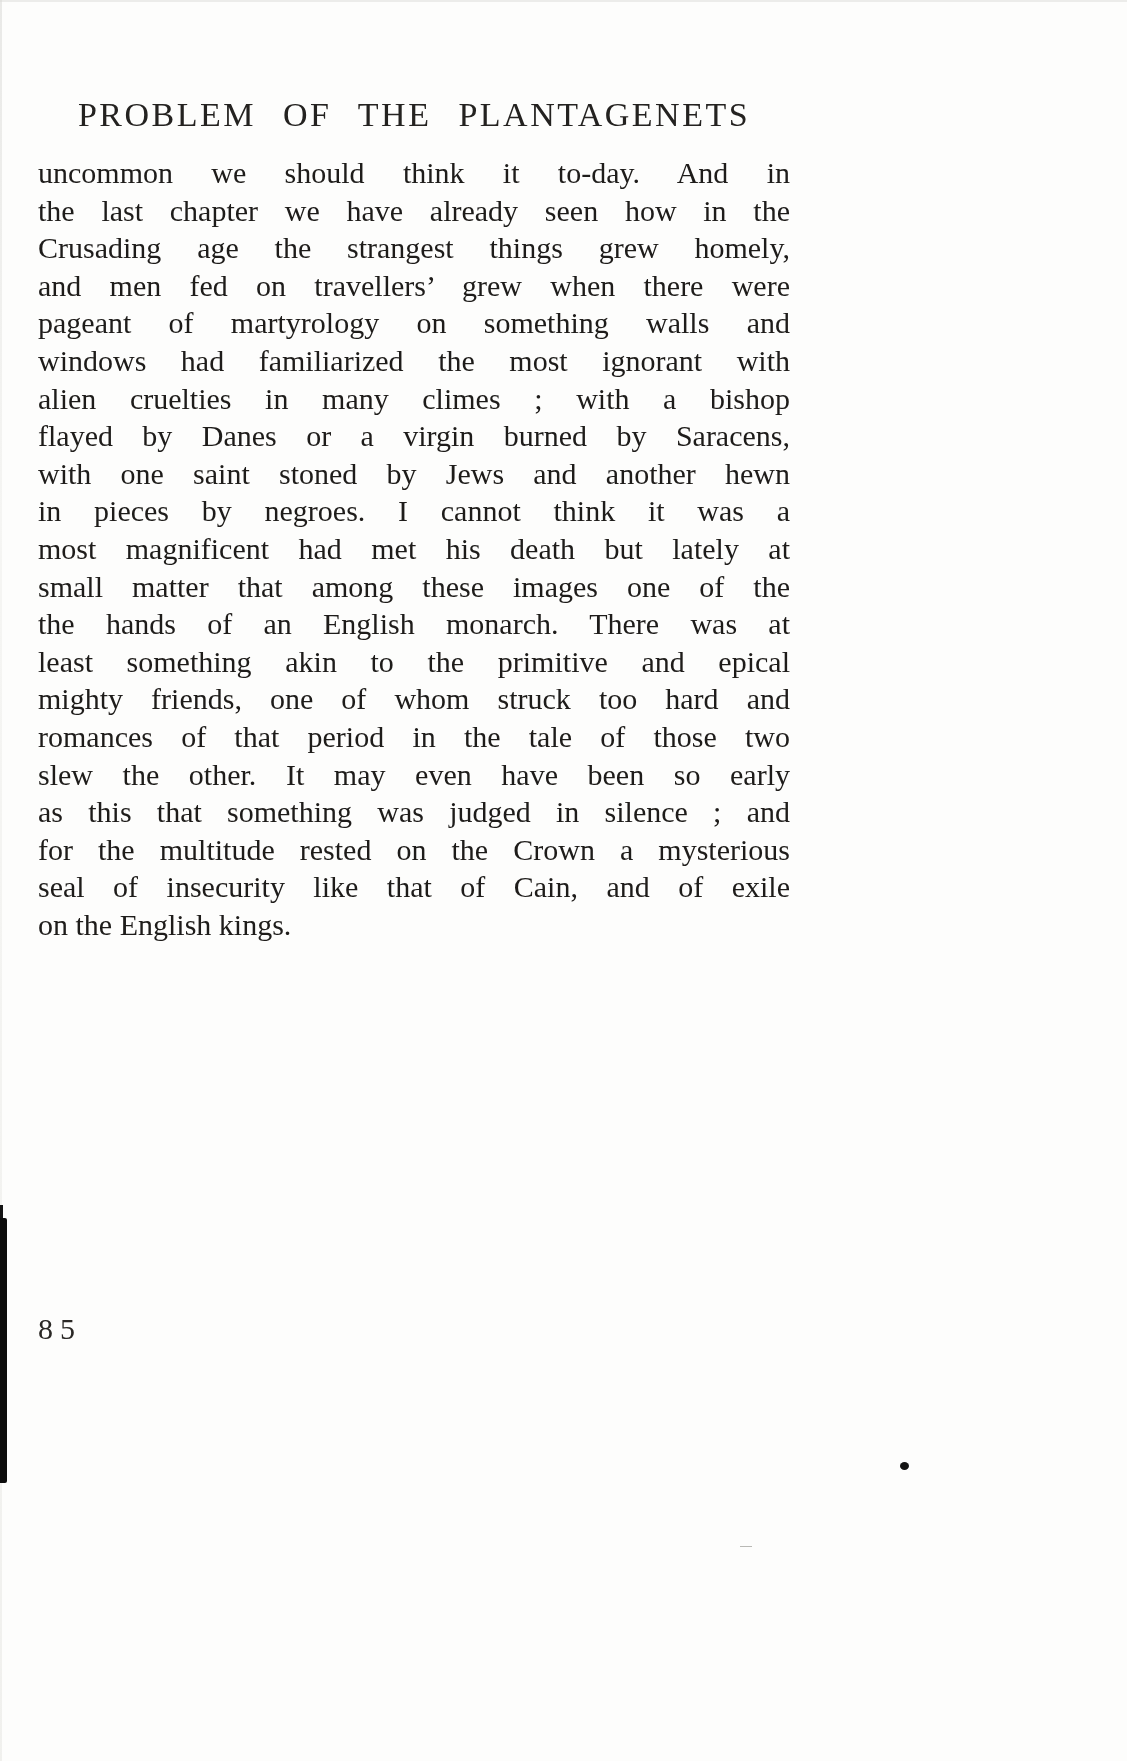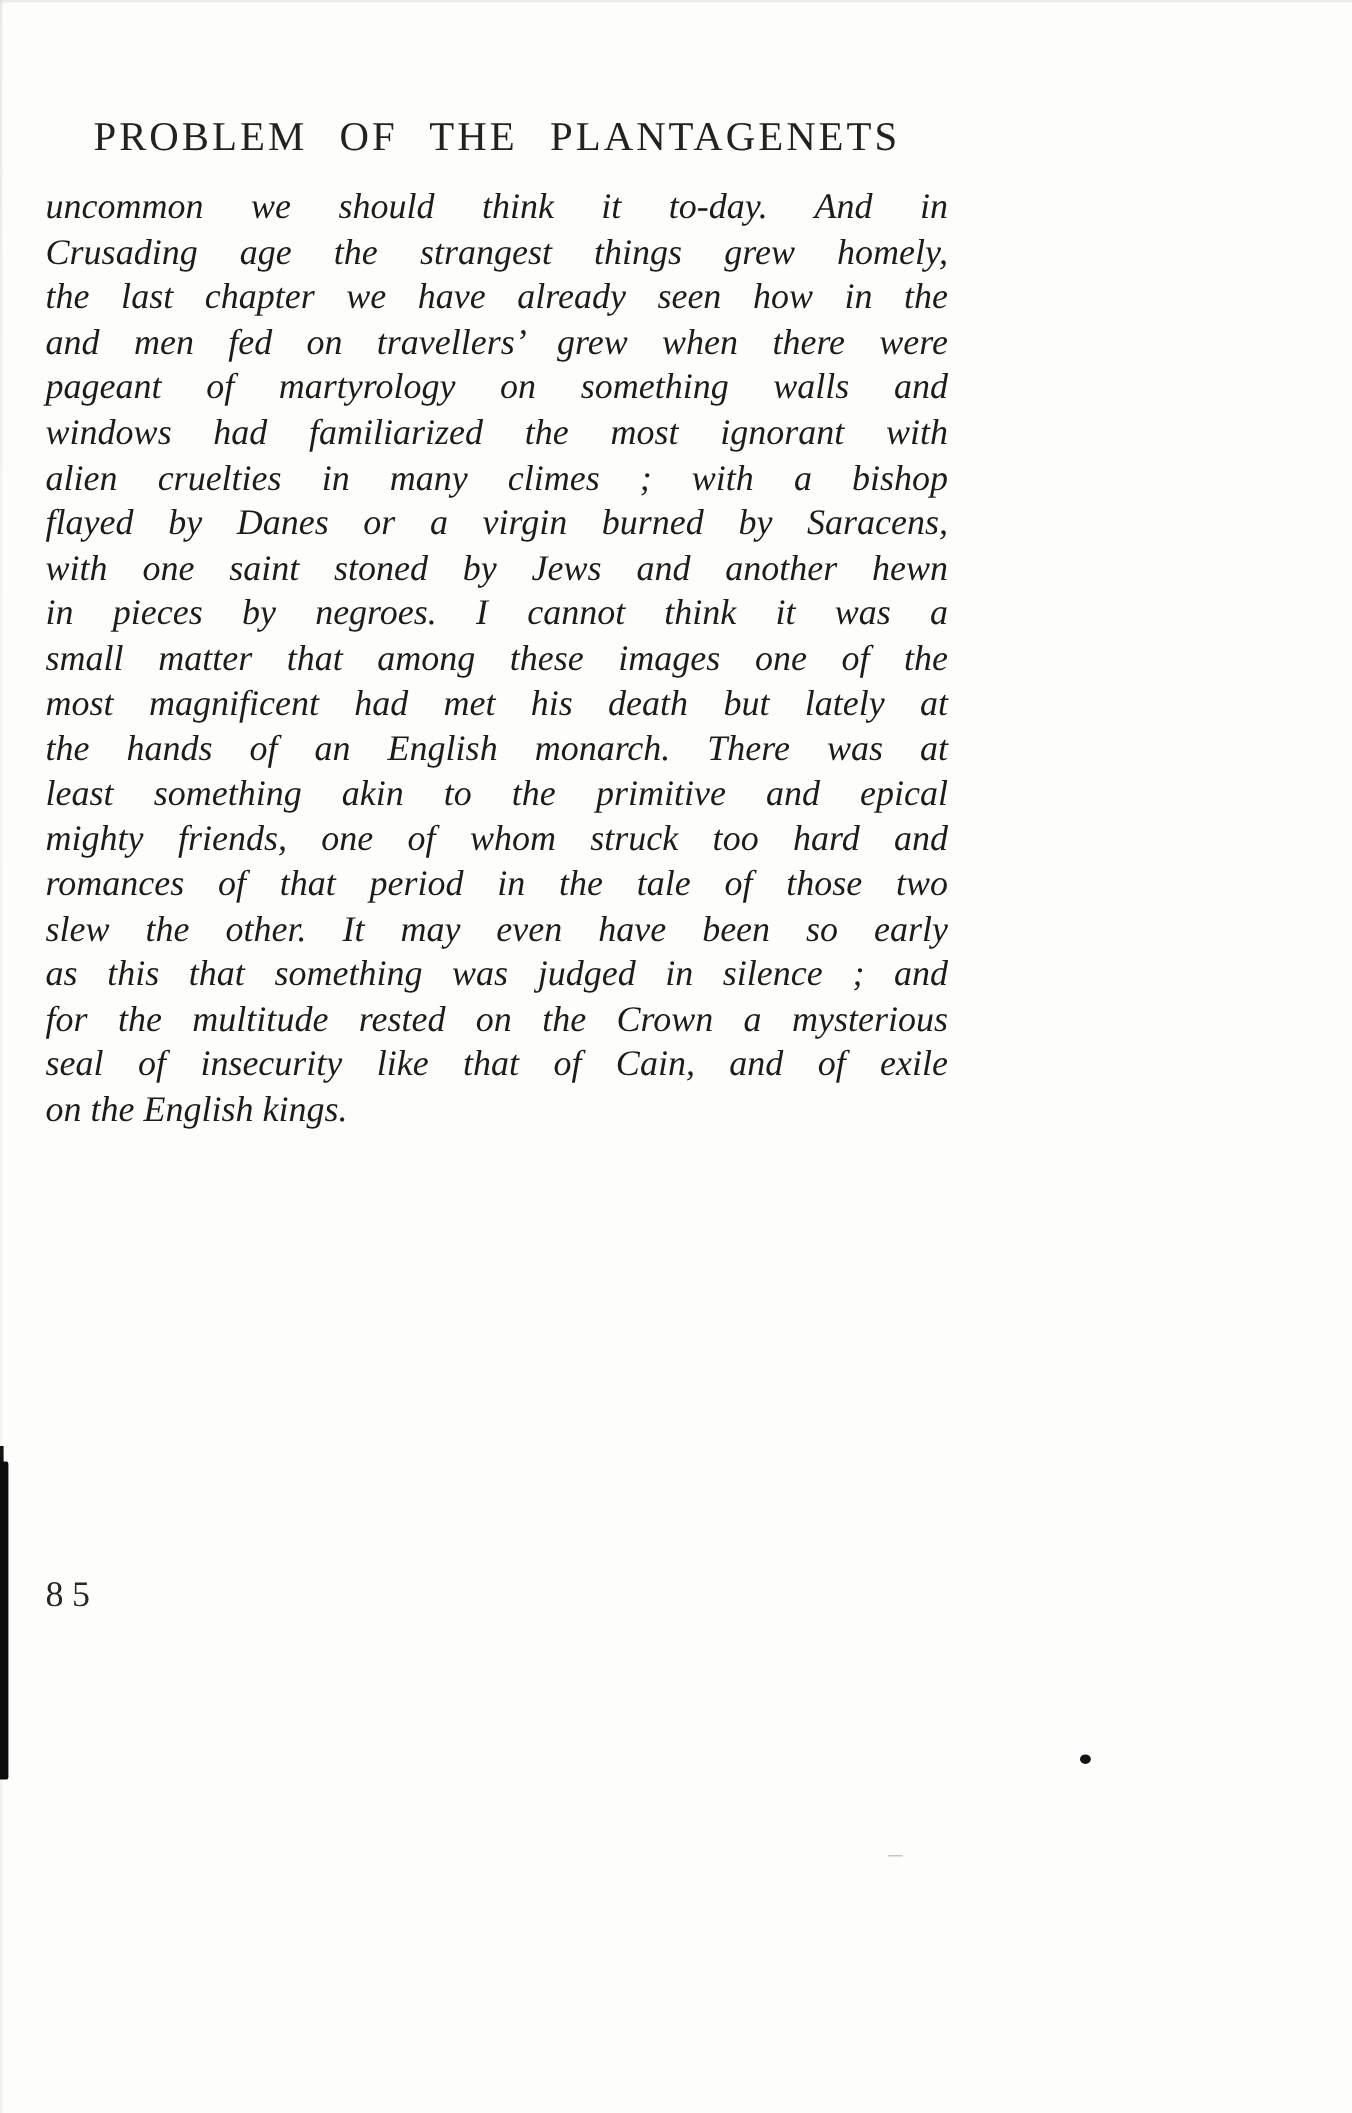--- a/index.html
+++ b/index.html
@@ -50,21 +50,20 @@
     left: 38px;
     top: 154px;
     width: 752px;
     font-size: 30px;
     line-height: 37.6px;
   }
   .line {
     text-align: justify;
     text-align-last: justify;
     white-space: normal;
-    font-style: italic;
   }
   .line.line-last {
     text-align-last: left;
   }
 
   .page-number {
     position: absolute;
     left: 38px;
     top: 1312px;
     width: 752px;
@@ -107,31 +106,31 @@
 
 <div class="page">
 
   <div class="edge-left"></div>
   <div class="edge-top"></div>
 
   <div class="running-head">PROBLEM OF THE PLANTAGENETS</div>
 
   <div class="body-text">
     <div class="line">uncommon we should think it to-day.  And in</div>
+    <div class="line">the last chapter we have already seen how in the</div>
     <div class="line">Crusading age the strangest things grew homely,</div>
-    <div class="line">the last chapter we have already seen how in the</div>
     <div class="line">and men fed on travellers’ grew when there were</div>
     <div class="line">pageant of martyrology on something walls and</div>
     <div class="line">windows had familiarized the most ignorant with</div>
     <div class="line">alien cruelties in many climes ; with a bishop</div>
     <div class="line">flayed by Danes or a virgin burned by Saracens,</div>
     <div class="line">with one saint stoned by Jews and another hewn</div>
     <div class="line">in pieces by negroes.  I cannot think it was a</div>
+    <div class="line">most magnificent had met his death but lately at</div>
     <div class="line">small matter that among these images one of the</div>
-    <div class="line">most magnificent had met his death but lately at</div>
     <div class="line">the hands of an English monarch.  There was at</div>
     <div class="line">least something akin to the primitive and epical</div>
     <div class="line">mighty friends, one of whom struck too hard and</div>
     <div class="line">romances of that period in the tale of those two</div>
     <div class="line">slew the other.  It may even have been so early</div>
     <div class="line">as this that something was judged in silence ; and</div>
     <div class="line">for the multitude rested on the Crown a mysterious</div>
     <div class="line">seal of insecurity like that of Cain, and of exile</div>
     <div class="line line-last">on the English kings.</div>
   </div>

